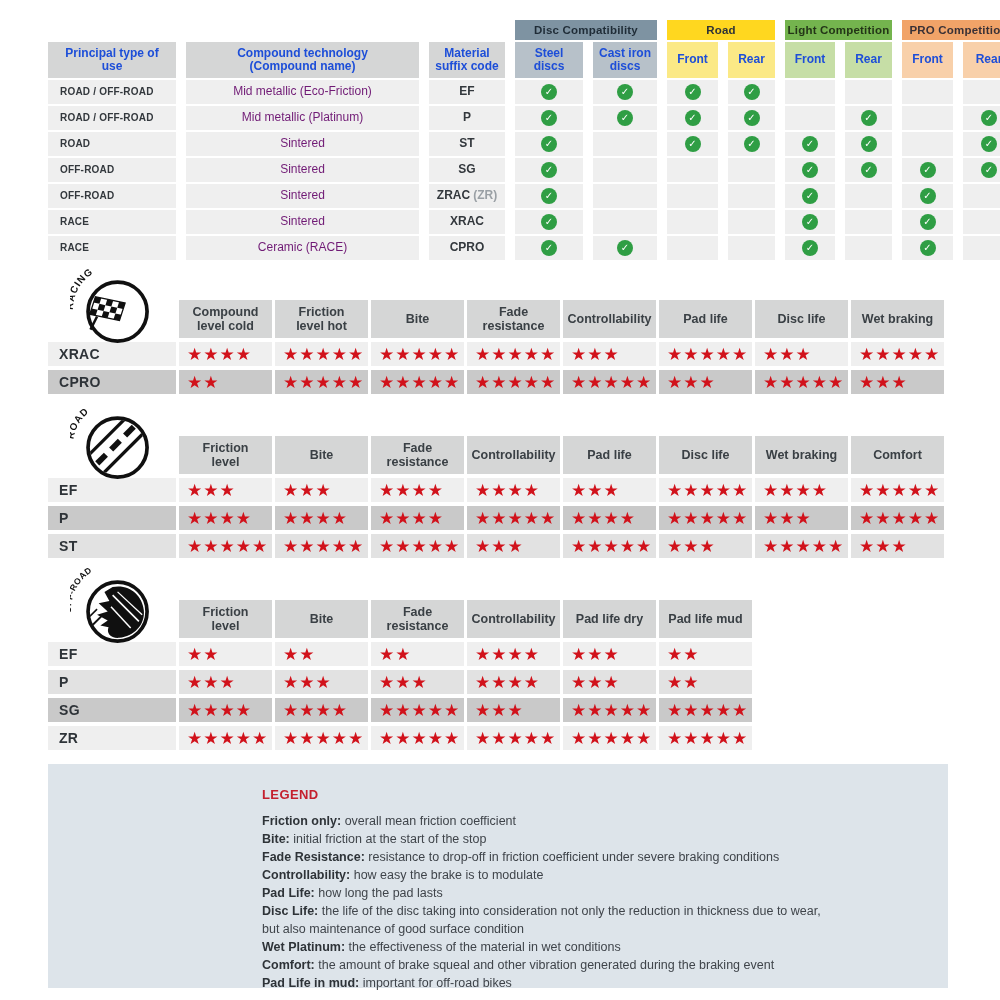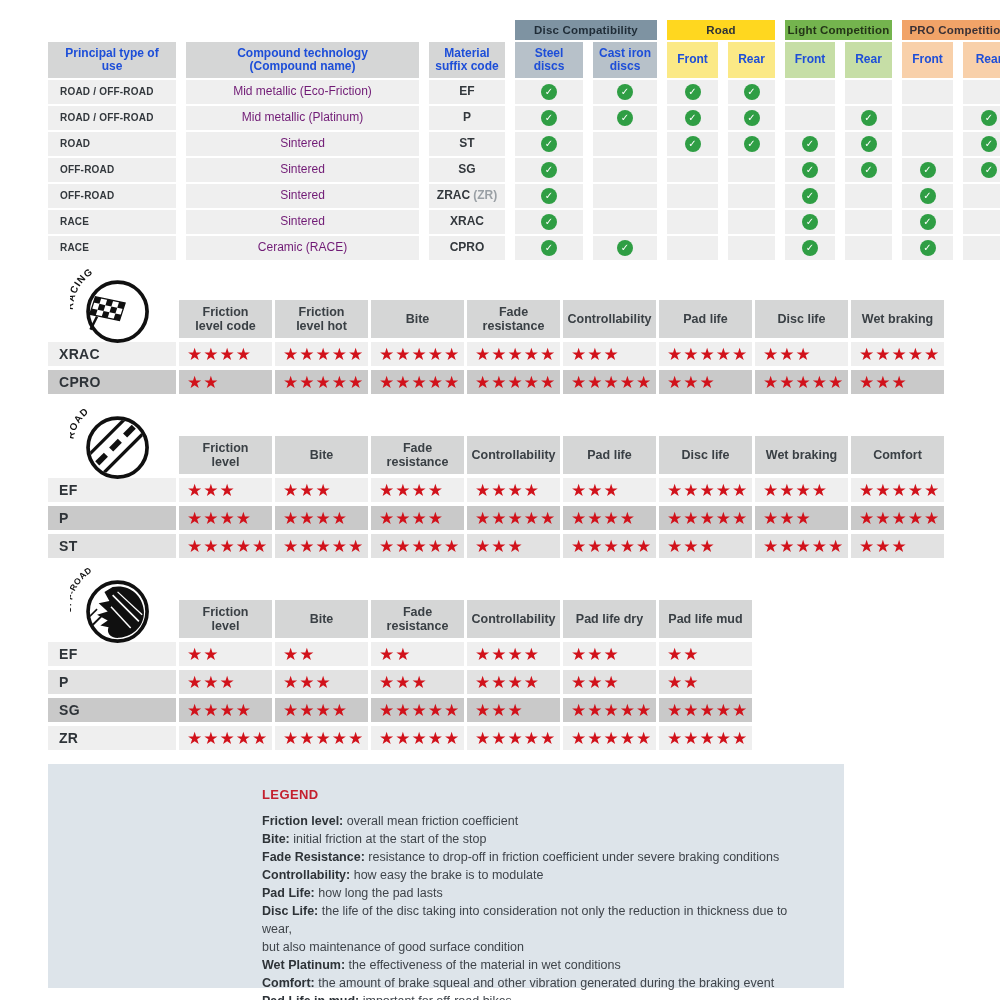--- a/index.html
+++ b/index.html
@@ -40,21 +40,21 @@
     font-family:"DejaVu Sans",sans-serif}
   .shade-light{background:var(--row-light)}
   .shade-mid{background:var(--row-mid)}
   .shade-dark{background:var(--row-dark)}
 
   .arc-text{font-size:12px;font-weight:bold;fill:#101010;letter-spacing:1.1px;
     font-family:"Liberation Sans",sans-serif}
   .arc-text.small{font-size:10.5px;letter-spacing:.6px}
 
   
-  .legend{margin-top:14px;width:796px;height:224px;background:var(--legend-bg);
+  .legend{margin-top:14px;width:900px;height:224px;background:var(--legend-bg);
     padding:22px 28px 0 214px;color:#3f444a;font-size:12.5px;line-height:18px}
   .legend .title{color:var(--legend-title-red);font-weight:bold;font-size:13px;
     margin-bottom:8px;letter-spacing:.4px}
   .legend b{color:#2e3338}
 </style>
 </head>
 <body>
 
 <div class="page">
 
@@ -269,21 +269,21 @@
             <rect x="14.8" y="14.8" width="7.4" height="7.4" fill="#101010"></rect>
             <rect x="29.6" y="14.8" width="7.4" height="7.4" fill="#101010"></rect>
           <rect x="0" y="0" width="37" height="22.2" fill="none" stroke="#101010" stroke-width="1.6"></rect>
         </g>
       </g>
       <line x1="33" y1="64" x2="25" y2="80" stroke="#101010" stroke-width="3"></line>
     </svg>
     <div id="rt-racing">
         <div class="r-row" style="grid-template-columns: 128px repeat(8, 93px);">
           <div class="r-hcell blank"></div>
-          <div class="r-hcell">Friction level code</div>
+          <div class="r-hcell">Compound level cold</div>
           <div class="r-hcell">Friction level hot</div>
           <div class="r-hcell">Bite</div>
           <div class="r-hcell">Fade resistance</div>
           <div class="r-hcell">Controllability</div>
           <div class="r-hcell">Pad life</div>
           <div class="r-hcell">Disc life</div>
           <div class="r-hcell">Wet braking</div>
         </div>
         <div class="r-row" style="grid-template-columns: 128px repeat(8, 93px);">
           <div class="r-label shade-light">XRAC</div>
@@ -568,21 +568,21 @@
           <div class="r-stars shade-light">
             <span>★★★★★</span>
           </div>
         </div>
       </div>
   </div>
 
   <div class="legend">
     <div class="title">LEGEND</div>
     <div id="legend-entries">
-        <div class="legend-line"><b>Friction level:</b> overall mean friction coefficient</div>
+        <div class="legend-line"><b>Friction only:</b> overall mean friction coefficient</div>
         <div class="legend-line"><b>Bite:</b> initial friction at the start of the stop</div>
         <div class="legend-line"><b>Fade Resistance:</b> resistance to drop-off in friction coefficient under severe braking conditions</div>
         <div class="legend-line"><b>Controllability:</b> how easy the brake is to modulate</div>
         <div class="legend-line"><b>Pad Life:</b> how long the pad lasts</div>
         <div class="legend-line"><b>Disc Life:</b> the life of the disc taking into consideration not only the reduction in thickness due to wear,</div>
         <div class="legend-line">but also maintenance of good surface condition</div>
         <div class="legend-line"><b>Wet Platinum:</b> the effectiveness of the material in wet conditions</div>
         <div class="legend-line"><b>Comfort:</b> the amount of brake squeal and other vibration generated during the braking event</div>
         <div class="legend-line"><b>Pad Life in mud:</b> important for off-road bikes</div>
       </div>

